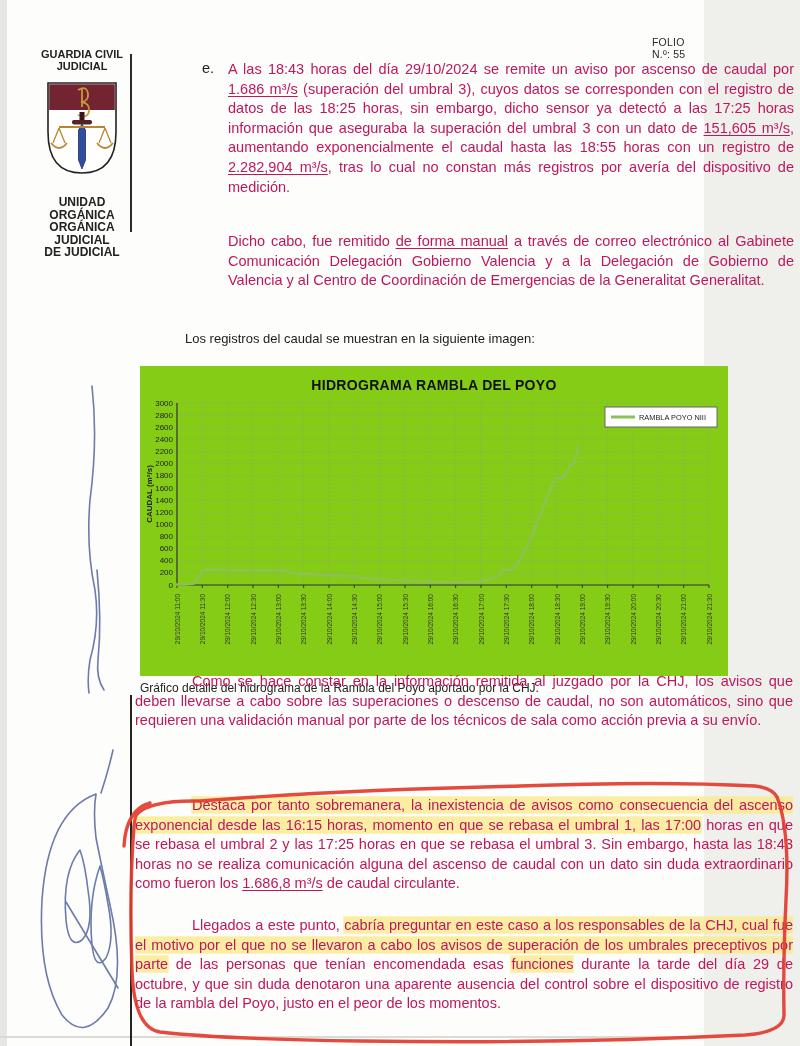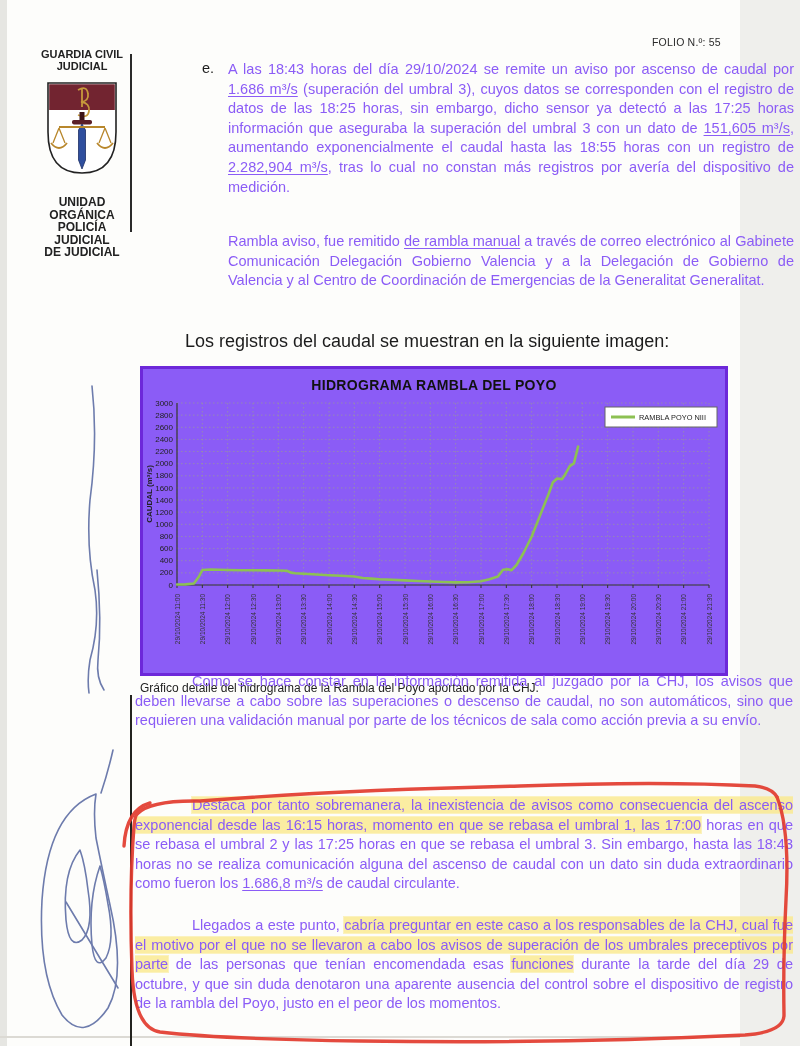--- a/index.html
+++ b/index.html
@@ -1,40 +1,40 @@
 <!DOCTYPE html>
 <html><head>
 <meta charset="utf-8">
 <style>
   html,body{margin:0;padding:0;}
   body{width:800px;height:1046px;overflow:hidden;background:#efefec;}
   .page{position:relative;width:704px;height:1046px;background:#fdfdfb;
-        font-family:"Liberation Sans",sans-serif;color:#1e1e1e;padding-left:36px;}
+        font-family:"Liberation Sans",sans-serif;color:#1e1e1e;}
   .scan-edge-left{position:absolute;left:0;top:0;width:7px;height:100%;background:#e6e6e2;}
   .scan-line-bottom{position:absolute;left:0;top:1036px;width:100%;height:2px;background:#dcdad4;}
   .fold-line{position:absolute;left:130px;top:695px;width:2px;height:351px;background:#23231f;}
 
   .folio{position:absolute;left:652px;top:36px;font-size:10.5px;color:#2b2b2b;letter-spacing:.2px;}
 
   .sidebar{position:absolute;left:30px;top:48px;width:104px;text-align:center;}
   .sidebar .org{font-size:11px;font-weight:bold;line-height:12px;color:#222;}
   .sidebar .unit{font-size:12px;font-weight:bold;line-height:12.5px;color:#222;margin-top:20px;}
   .logo-wrap{margin:8px auto 0 auto;width:74px;height:96px;}
   .sidebar-sep{position:absolute;left:130px;top:54px;width:2px;height:178px;background:#2a2a2a;}
 
-  .para{font-size:14.5px;line-height:19.6px;text-align:justify;color:#8b5cf6;}
+  .para{font-size:14.5px;line-height:19.6px;text-align:justify;color:#be185d;}
   .block-e{position:absolute;left:202px;top:60px;width:592px;}
   .marker{position:absolute;left:0;top:0;font-size:14.5px;}
   .block-e .txt{margin-left:26px;}
   .para-notice{position:absolute;left:202px;top:232px;width:592px;}
   .para-notice .txt{margin-left:26px;}
-  .intro{position:absolute;left:185px;top:331px;font-size:18px;color:#1c1c1c;}
+  .intro{position:absolute;left:185px;top:331px;font-size:13px;color:#1c1c1c;}
 
   .chart-box{position:absolute;left:140px;top:366px;width:582px;height:304px;
-             border:3px solid #6d28d9;background:#8b5cf6;}
+             border:3px solid #84cc16;background:#84cc16;}
   .chart-title{padding-top:8px;text-align:center;font-size:14px;font-weight:bold;color:#111;letter-spacing:.3px;}
   .chart-box svg{display:block;margin-top:2px;}
   .caption{position:absolute;left:140px;top:681px;width:588px;text-align:left;font-size:12px;color:#222;}
 
   .para-chj{position:absolute;left:135px;top:672px;width:658px;text-indent:57px;}
   .para-destaca{position:absolute;left:135px;top:796px;width:658px;text-indent:57px;}
   .para-llegados{position:absolute;left:135px;top:916px;width:658px;text-indent:57px;}
 
   .u{text-decoration:underline;text-underline-offset:2px;}
   .hl{background:rgba(250,233,140,.8);box-shadow:0 0 0 1px rgba(250,233,140,.55);}
@@ -66,33 +66,33 @@
         <rect x="34.5" y="32" width="5" height="9" fill="#3c1418"></rect>
         <rect x="27" y="40" width="20" height="4.4" rx="1.8" fill="#5b1f28"></rect>
         <path d="M37,44 L40.5,50 L40.5,80 L37,89 L33.5,80 L33.5,50 Z" fill="#2f4f9e" stroke="#1c2f66" stroke-width="0.8"></path>
         <path d="M14,47 H60" stroke="#b8872c" stroke-width="2.2"></path>
         <path d="M14,48 L8,63 M14,48 L20,63 M60,48 L54,63 M60,48 L66,63" stroke="#b8872c" stroke-width="1.3"></path>
         <path d="M6,63 Q14,73 22,63 M52,63 Q60,73 68,63" fill="none" stroke="#b8872c" stroke-width="1.8"></path>
       </svg>
     </div>
     <div class="unit">
       <div>UNIDAD ORGÁNICA</div>
-      <div>POLICÍA JUDICIAL</div>
+      <div>ORGÁNICA JUDICIAL</div>
       <div>DE JUDICIAL</div>
     </div>
   </div>
   <div class="sidebar-sep"></div>
 
   <div class="block-e">
     <span class="marker">e.</span>
     <div class="txt para"><span>A las 18:43 horas del día 29/10/2024 se remite un aviso por ascenso de caudal por </span><span class="u">1.686 m³/s</span><span> (superación del umbral 3), cuyos datos se corresponden con el registro de datos de las 18:25 horas, sin embargo, dicho sensor ya detectó a las 17:25 horas información que aseguraba la superación del umbral 3 con un dato de </span><span class="u">151,605 m³/s</span><span>, aumentando exponencialmente el caudal hasta las 18:55 horas con un registro de </span><span class="u">2.282,904 m³/s</span><span>, tras lo cual no constan más registros por avería del dispositivo de medición.</span></div>
   </div>
 
   <div class="para-notice">
-    <div class="txt para"><span>Rambla aviso, fue remitido </span><span class="u">de rambla manual</span><span> a través de correo electrónico al Gabinete Comunicación Delegación Gobierno Valencia y a la Delegación de Gobierno de Valencia y al Centro de Coordinación de Emergencias de la Generalitat Generalitat.</span></div>
+    <div class="txt para"><span>Dicho cabo, fue remitido </span><span class="u">de forma manual</span><span> a través de correo electrónico al Gabinete Comunicación Delegación Gobierno Valencia y a la Delegación de Gobierno de Valencia y al Centro de Coordinación de Emergencias de la Generalitat Generalitat.</span></div>
   </div>
 
   <div class="intro">Los registros del caudal se muestran en la siguiente imagen:</div>
 
   <div class="chart-box">
     <div class="chart-title">HIDROGRAMA RAMBLA DEL POYO</div>
     <svg id="hydro-svg" width="582" height="272">
         <g>
           <line x1="34" y1="190" x2="566" y2="190" stroke="#9a9a9a" stroke-width="0.7" stroke-dasharray="1.5,2.5"></line>
           <line x1="34" y1="177.86666666666667" x2="566" y2="177.86666666666667" stroke="#9a9a9a" stroke-width="0.7" stroke-dasharray="1.5,2.5"></line>

